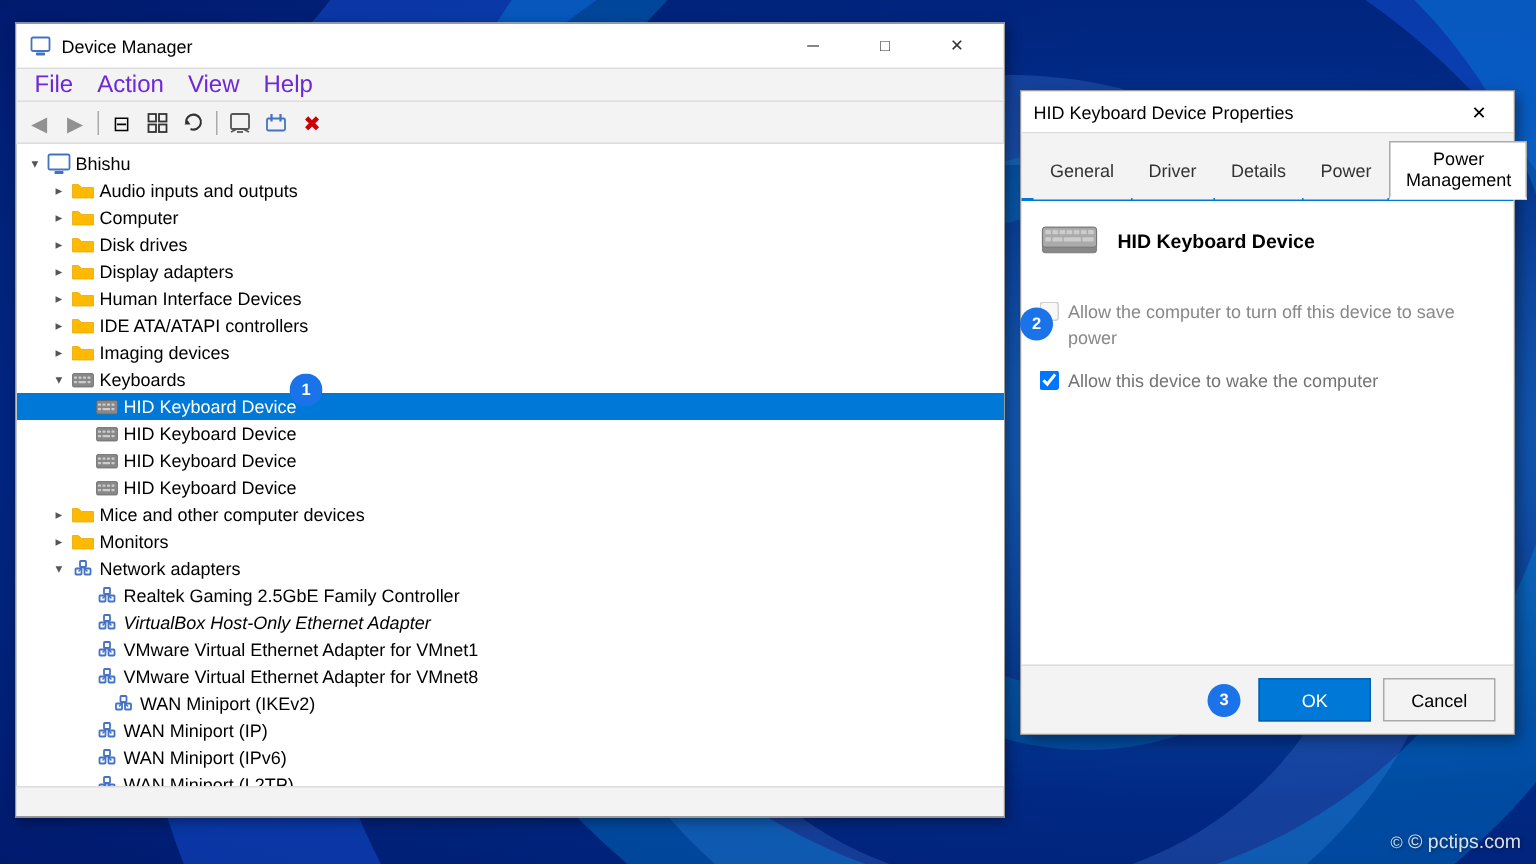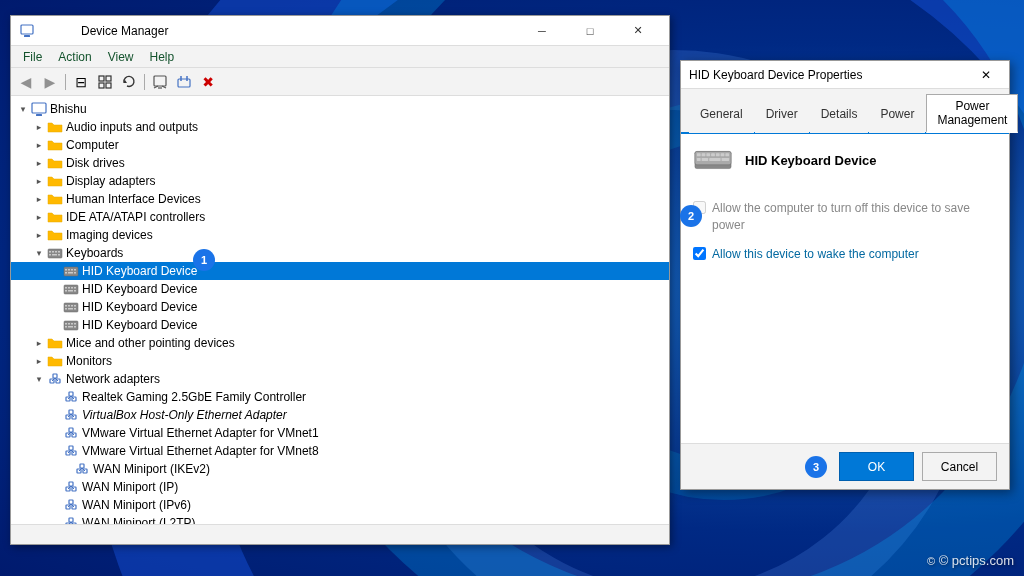--- a/index.html
+++ b/index.html
@@ -76,21 +76,20 @@
     }
 
     .window-titlebar {
       background: #ffffff;
       height: 30px;
       display: flex;
       align-items: center;
       padding: 0 8px;
       border-bottom: 1px solid #ddd;
       user-select: none;
-      gap: 40px;
     }
     .window-icon {
       width: 16px;
       height: 16px;
       margin-right: 6px;
       display: flex;
       align-items: center;
       justify-content: center;
     }
     .window-title {
@@ -119,22 +118,22 @@
       background: #f3f3f3;
       display: flex;
       padding: 2px 4px;
       border-bottom: 1px solid #ddd;
       height: 22px;
       align-items: center;
     }
     .menu-item {
       padding: 2px 8px;
       cursor: pointer;
-      font-size: 12px;
-      color: #14532d;
+      font-size: 16px;
+      color: #6d28d9;
     }
 
     .toolbar {
       background: #f3f3f3;
       display: flex;
       align-items: center;
       padding: 3px 4px;
       border-bottom: 1px solid #ddd;
       gap: 2px;
       height: 28px;
@@ -300,21 +299,21 @@
       margin-bottom: 8px;
       padding: 2px 0;
     }
     .checkbox-row input[type="checkbox"] {
       margin-right: 6px;
       margin-top: 1px;
       flex-shrink: 0;
     }
     .checkbox-label {
       font-size: 12px;
-      color: #0369a1;
+      color: #737373;
       line-height: 1.4;
     }
     .checkbox-label.disabled { color: #888; }
 
     .dialog-footer {
       display: flex;
       justify-content: flex-end;
       padding: 8px 12px;
       gap: 8px;
       border-top: 1px solid #ddd;
@@ -602,21 +601,21 @@
         </div>
         <span class="item-label">HID Keyboard Device</span>
       </div>
       <div class="tree-item" style="padding-left: 20px;">
         <div class="expand-btn">▸</div>
         <div class="item-icon">
           <svg width="16" height="16" viewBox="0 0 16 16">
             <path d="M1 4 L1 13 L15 13 L15 6 L7 6 L5 4 Z" fill="#ffb900" stroke="#e6a800" stroke-width="0.5"></path>
           </svg>
         </div>
-        <span class="item-label">Mice and other pointing devices</span>
+        <span class="item-label">Mice and other computer devices</span>
       </div>
       <div class="tree-item" style="padding-left: 20px;">
         <div class="expand-btn">▸</div>
         <div class="item-icon">
           <svg width="16" height="16" viewBox="0 0 16 16">
             <path d="M1 4 L1 13 L15 13 L15 6 L7 6 L5 4 Z" fill="#ffb900" stroke="#e6a800" stroke-width="0.5"></path>
           </svg>
         </div>
         <span class="item-label">Monitors</span>
       </div>

